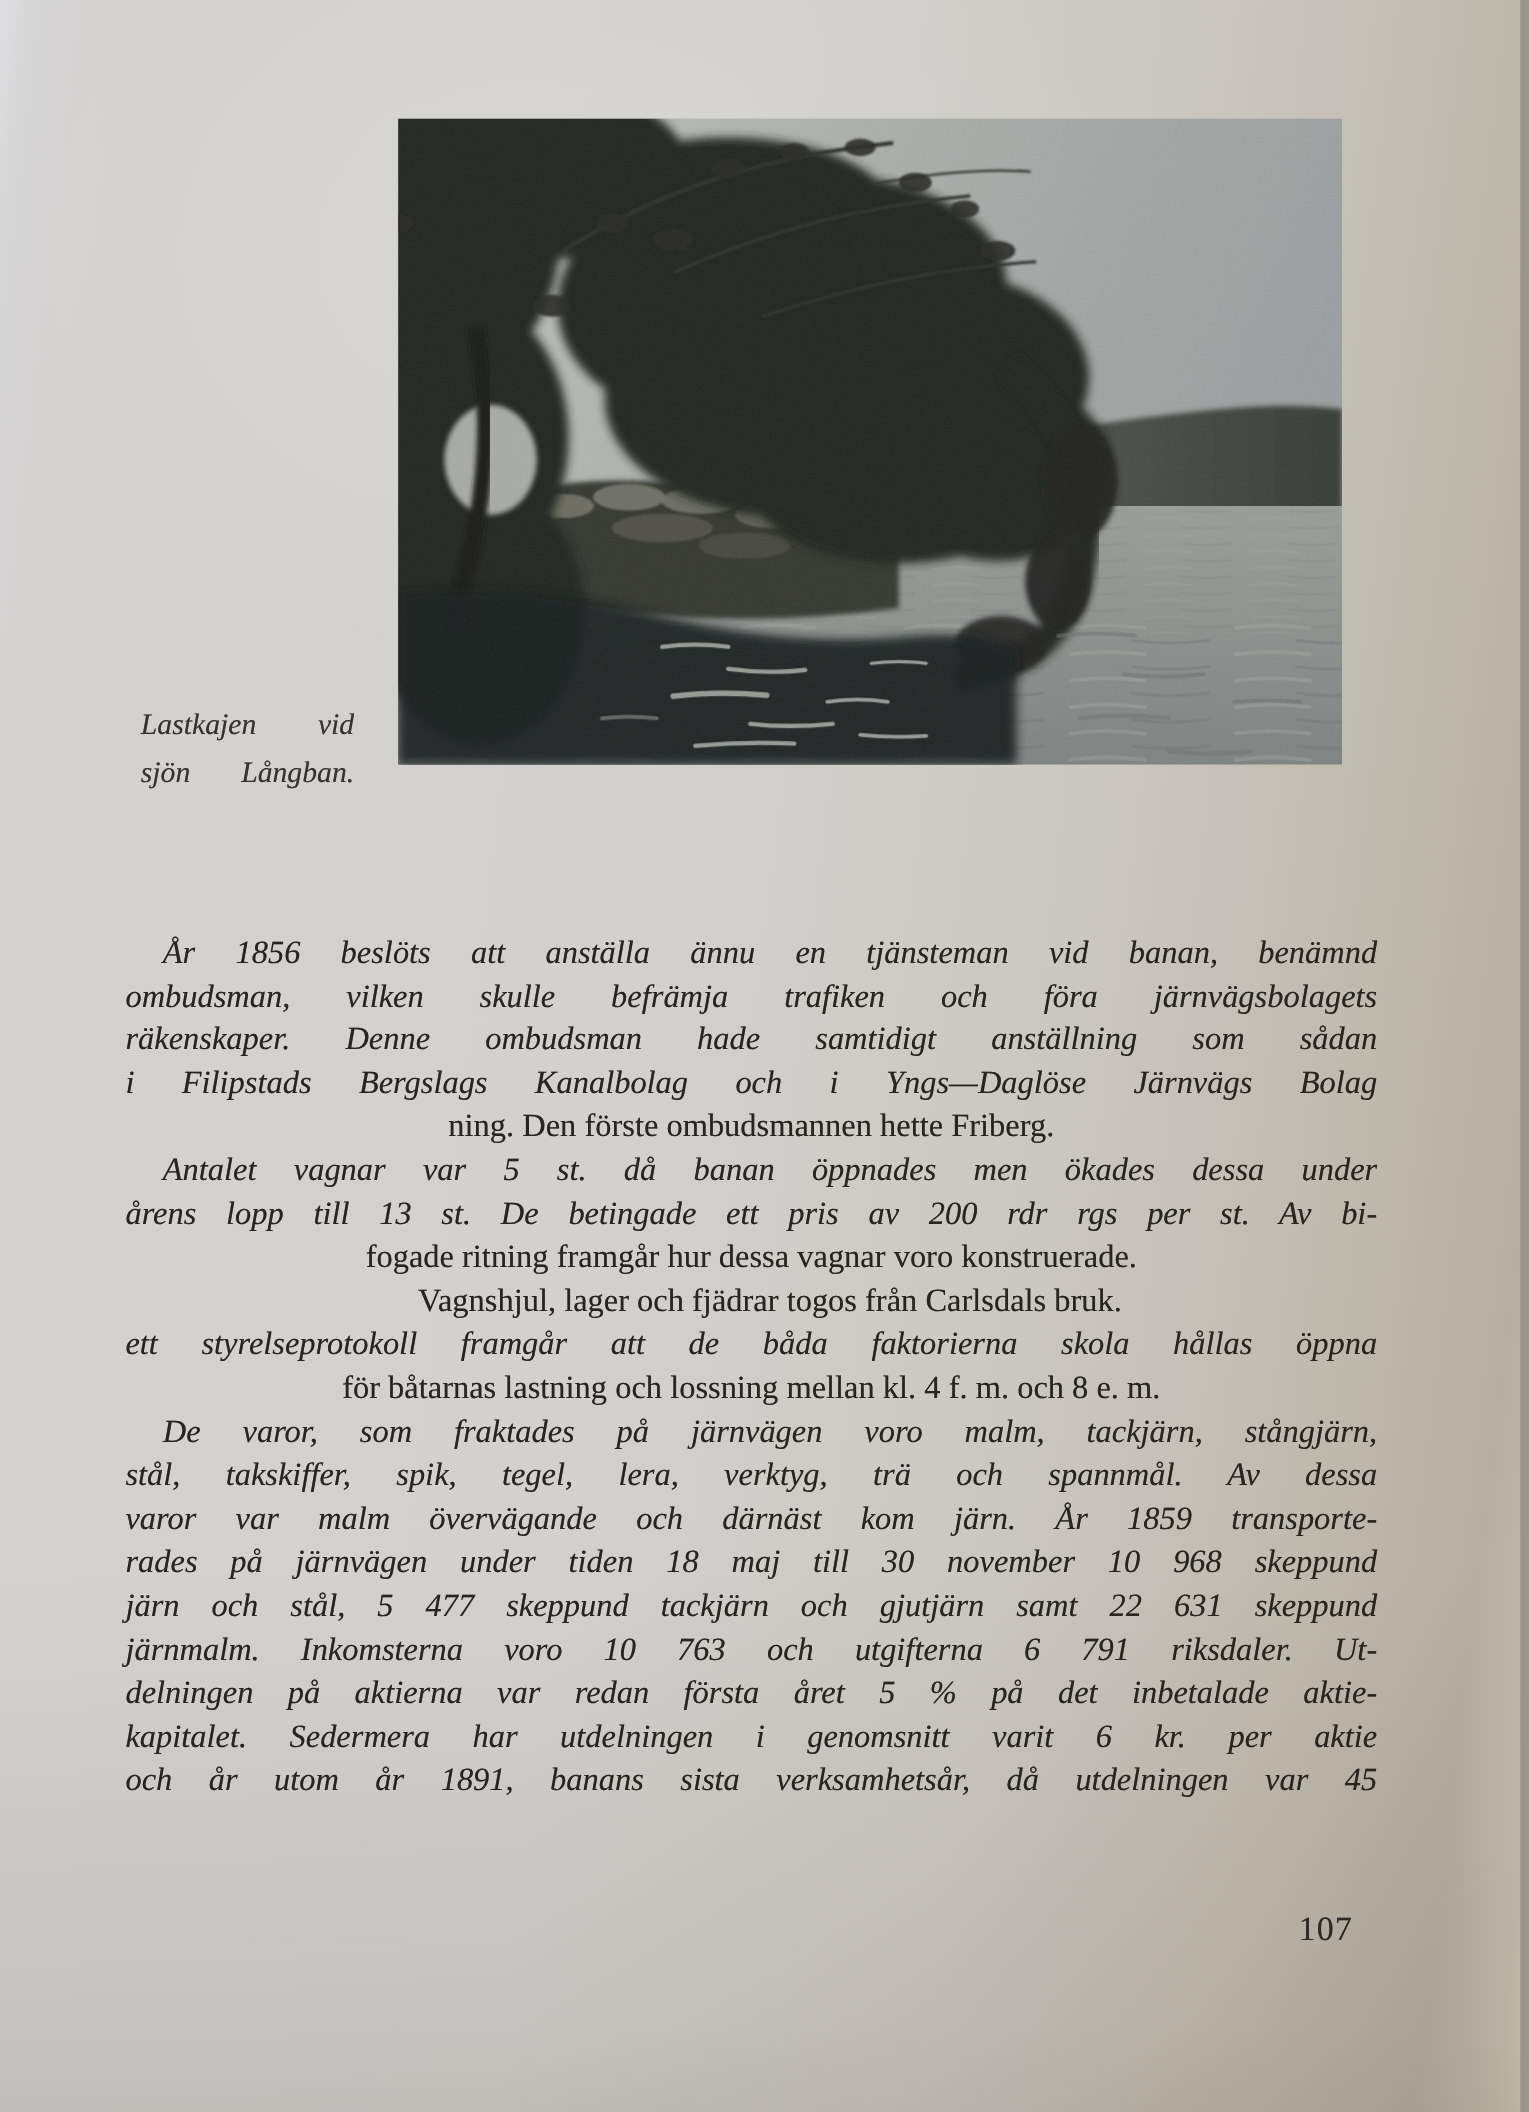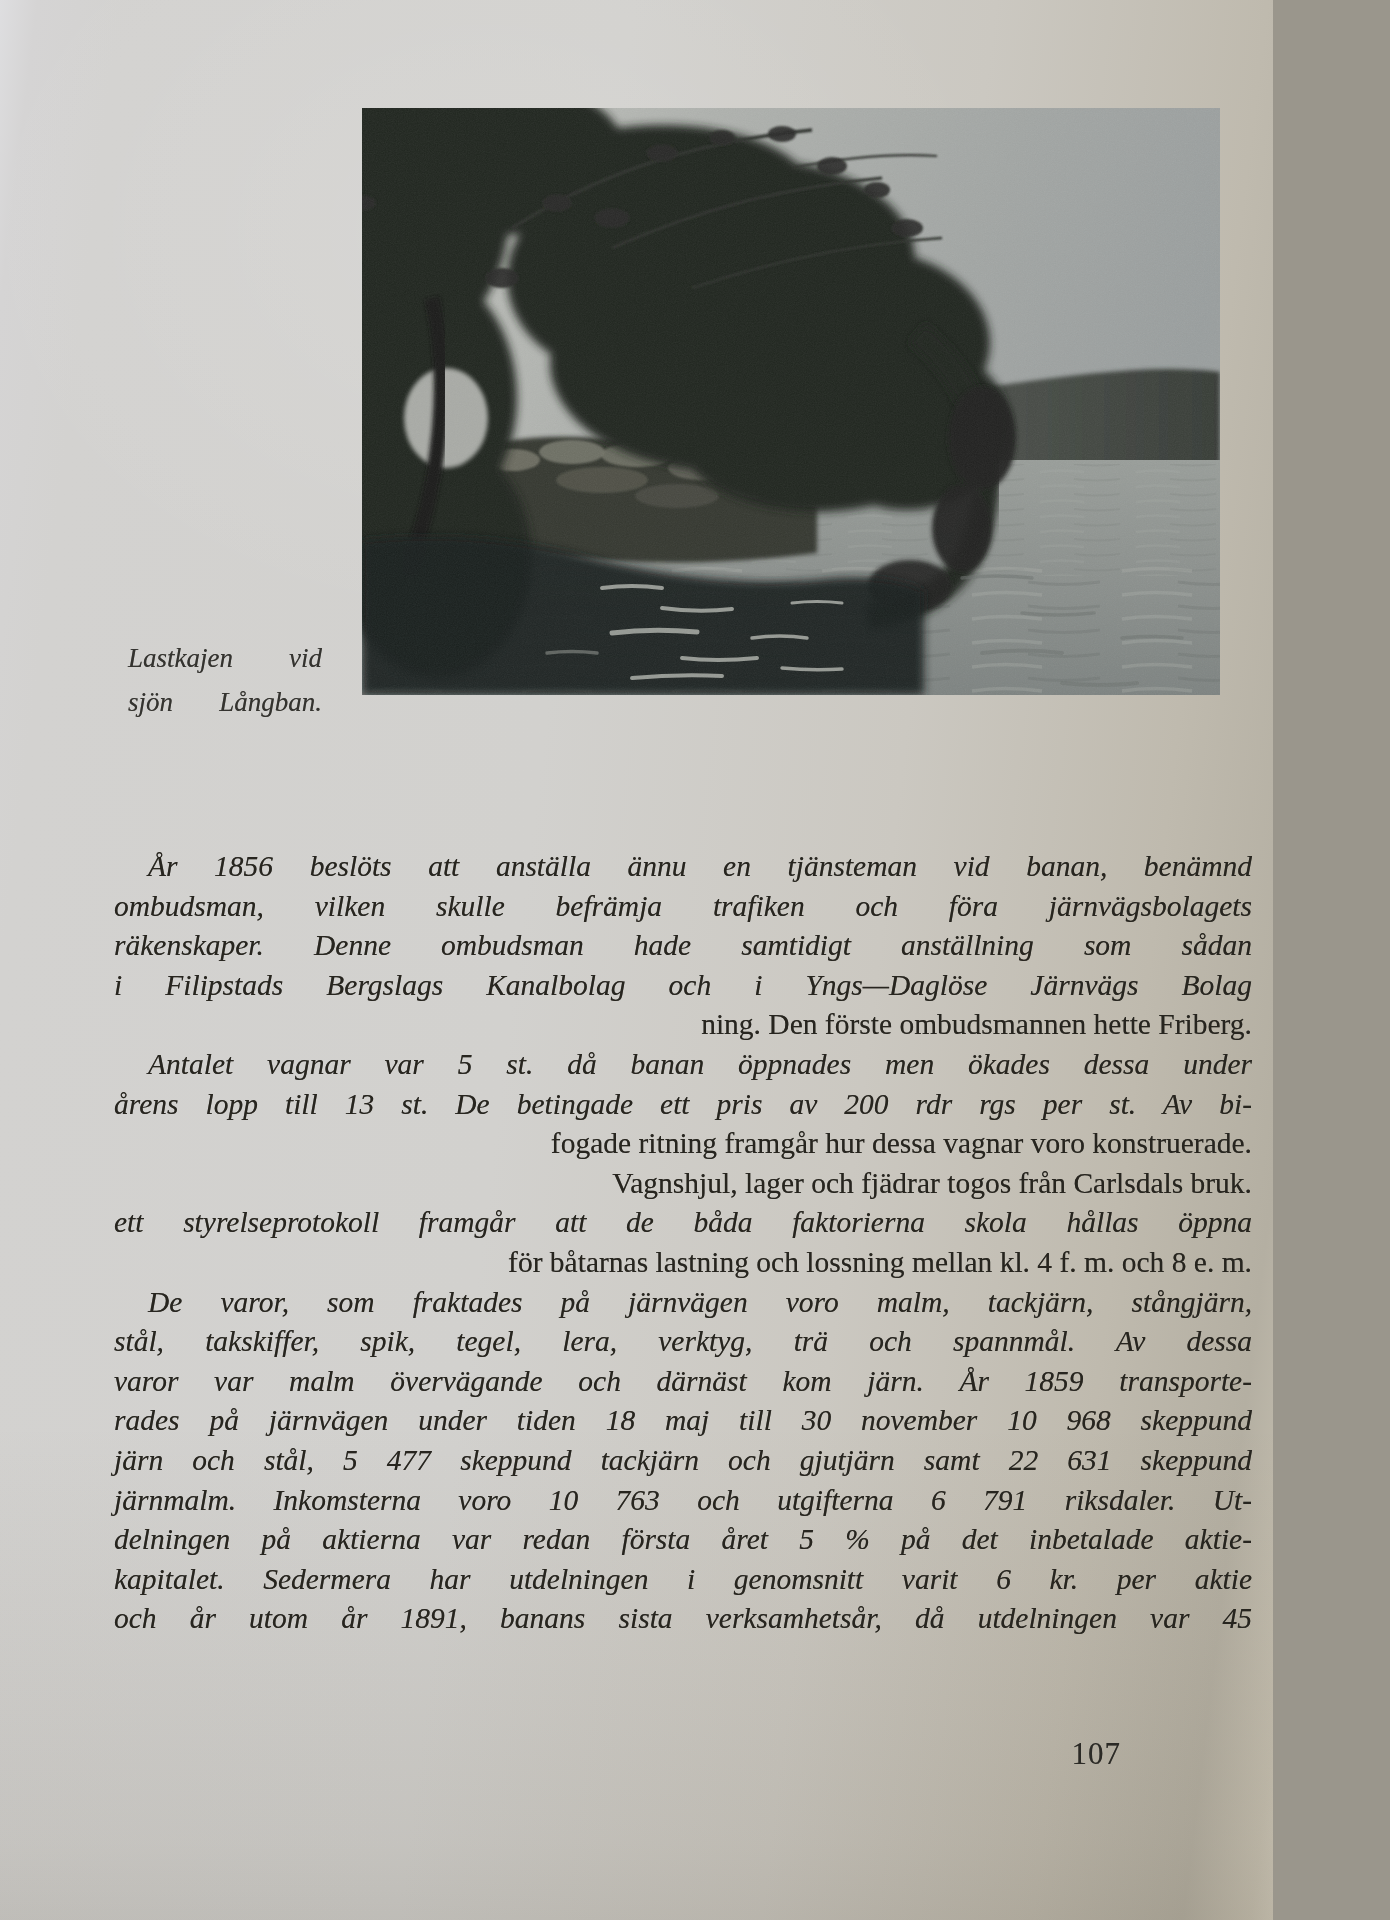--- a/index.html
+++ b/index.html
@@ -1,18 +1,18 @@
 <!DOCTYPE html>
 <html><head>
 <meta charset="utf-8">
 <style>
   html,body { margin:0; padding:0; background:#9a968c; }
   .page {
     position:relative;
-    width:1273px; height:1920px;
+    width:1382px; height:1920px;
     overflow:hidden;
     font-family:"Liberation Serif","DejaVu Serif",serif;
     background:
       radial-gradient(ellipse 900px 700px at 38% 12%, rgba(255,255,255,0.10), rgba(255,255,255,0) 60%),
       linear-gradient(180deg, rgba(0,0,0,0) 74%, rgba(60,50,30,0.09) 96%, rgba(60,50,30,0.13) 100%),
       linear-gradient(97deg, #dedee0 0%, #d5d4d4 2.5%, #d3d2d0 8%, #d2d1ce 42%, #cbc8c1 66%, #bfbaae 84%, #b4afa2 94%, #c5bfb0 98.5%, #cec8b9 100%);
   }
   .photo {
     position:absolute; left:362px; top:108px;
     width:858px; height:587px; margin:0; padding:0;
@@ -24,21 +24,21 @@
     font-style:italic; font-size:27px; line-height:44px;
     color:#34332f;
     text-shadow:0 0 0.5px rgba(52,51,47,0.55);
   }
   .caption-line { text-align:justify; text-align-last:justify; }
   .text-block {
     position:absolute; left:114px; top:847px; width:1138px;
     font-size:29.5px; line-height:39.6px; color:#27251f;
     text-shadow:0 0 0.5px rgba(39,37,31,0.55);
   }
-  .text-block .line { text-align:right; }
+  .text-block .line { text-align:center; }
   .text-block .line.just { text-align:justify; text-align-last:justify;font-style:italic; }
   .text-block .line.indent { text-indent:34px; }
   .pageno {
     position:absolute; right:152px; top:1736px;
     font-size:31px; color:#2b2a26; letter-spacing:1px;
     text-shadow:0 0 0.5px rgba(43,42,38,0.5);
   }
 </style>
 </head>
 <body>

